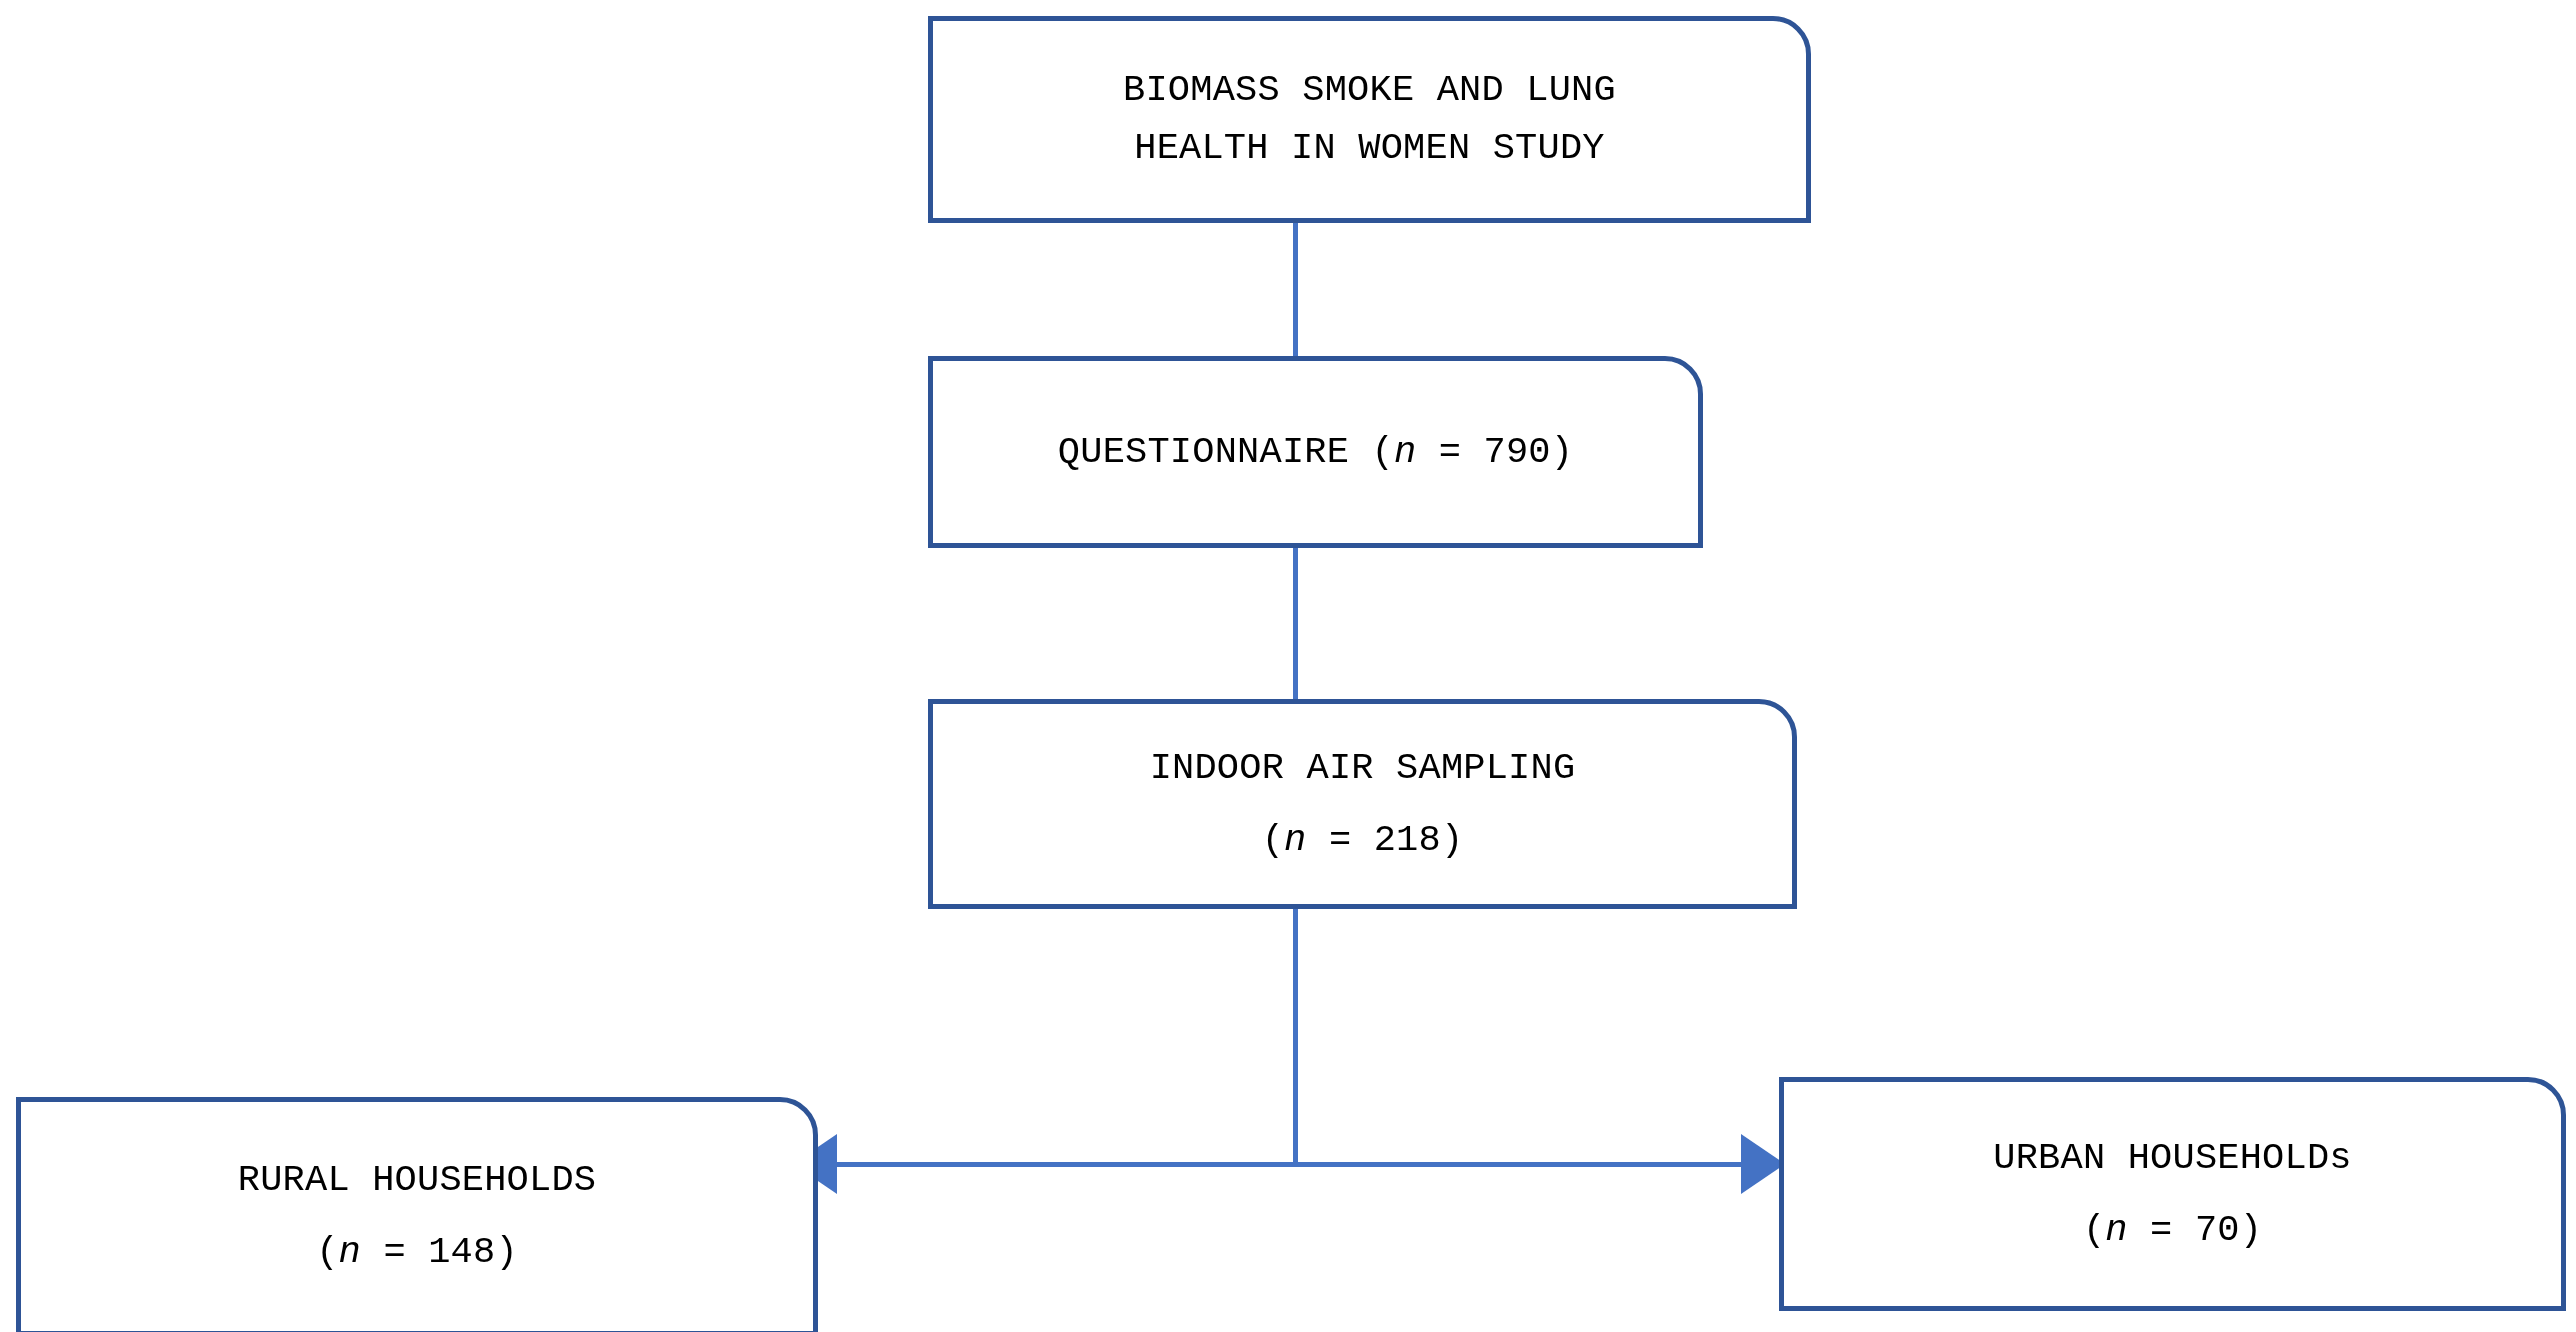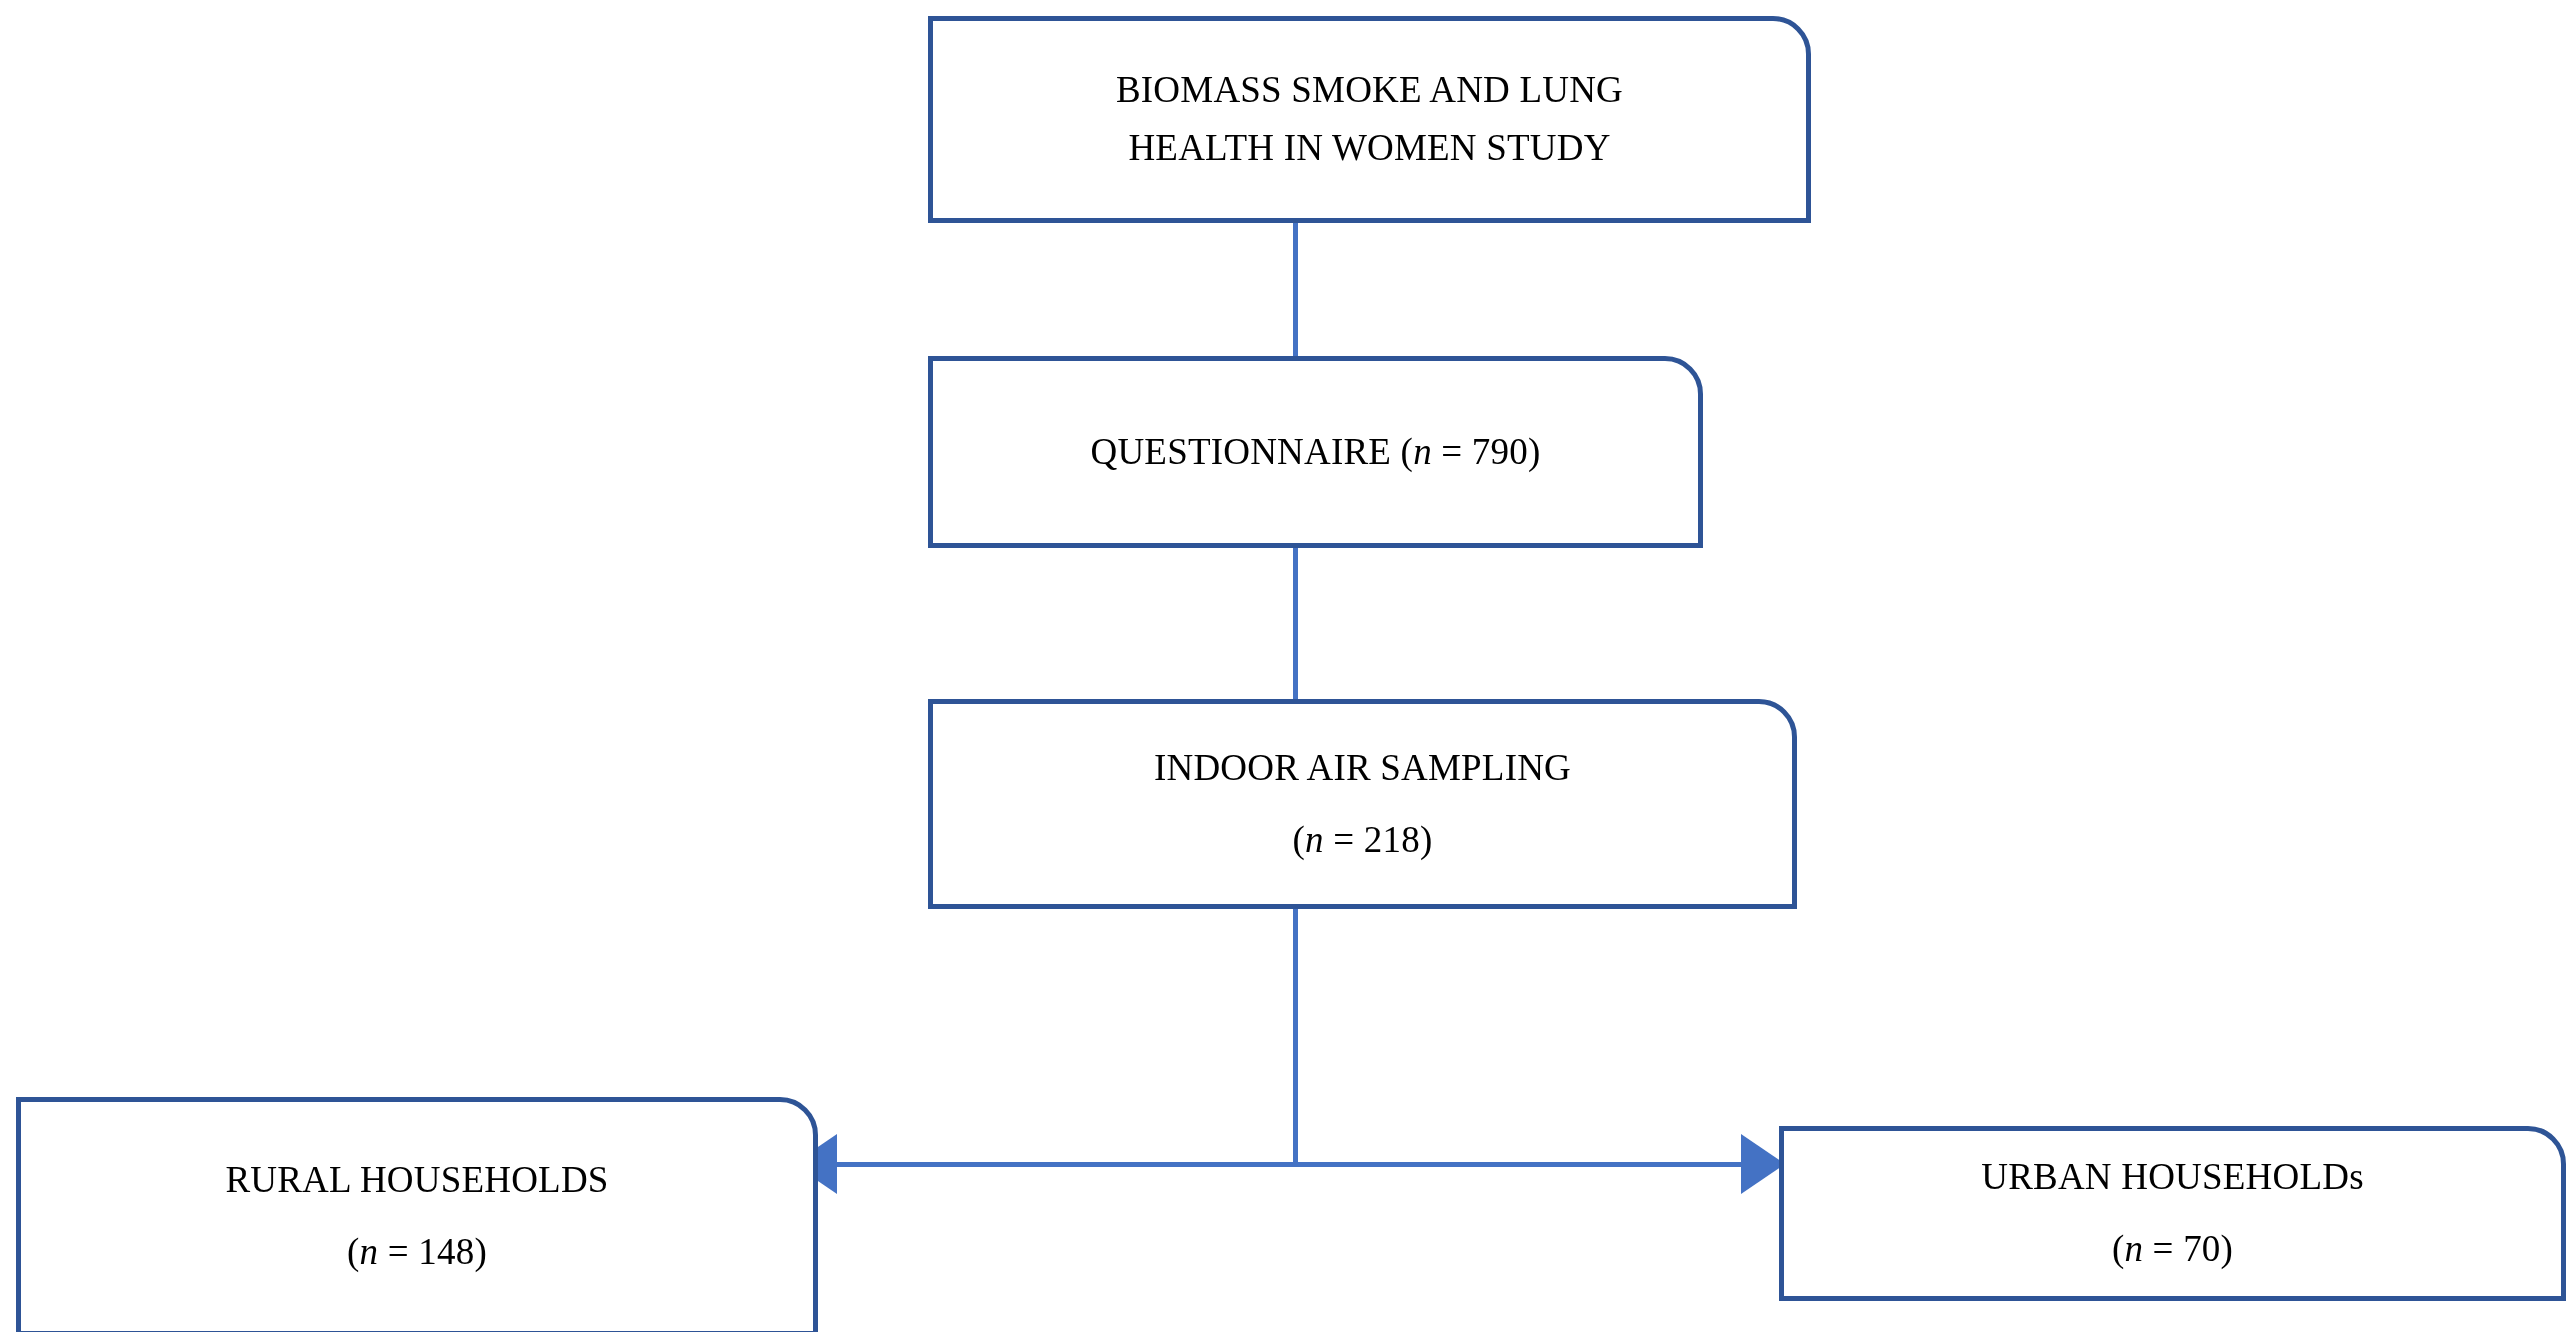--- a/index.html
+++ b/index.html
@@ -6,21 +6,21 @@
     margin: 0;
     padding: 0;
     background: #ffffff;
   }
   #stage {
     position: relative;
     width: 2576px;
     height: 1332px;
     background: #ffffff;
     overflow: hidden;
-    font-family: Liberation Serif, serif;
+    font-family: Liberation Mono, monospace;
   }
 
   
   .node {
     position: absolute;
     box-sizing: border-box;
     background: #ffffff;
     border: 5.5px solid #2E5496;
     border-top-right-radius: 38px;
     display: flex;
@@ -42,21 +42,21 @@
   .node .line.gap-small { margin-top: 33px; }
   .node em.n {
     font-style: italic;
   }
 
   
   #node-study        { left: 928px; top: 16px;   width: 883px; height: 207px; }
   #node-quest        { left: 928px; top: 356px;  width: 775px; height: 192px; }
   #node-sampling     { left: 928px; top: 699px; width: 869px; height: 210px; }
   #node-rural        { left: 16px;   top: 1068px; width: 802px; height: 239px; margin-top: 29px; }
-  #node-urban        { left: 1779px; top: 1126px; width: 787px; height: 175px; }
+  #node-urban        { left: 1779px; top: 1077px; width: 787px; height: 234px; }
 
   
   .vconn {
     position: absolute;
     width: 4.9px;
     background: #4472C4;
     z-index: 1;
   }
   #conn-1-2 { left: 1293px; top: 221px;  height: 139px; }
   #conn-2-3 { left: 1293px; top: 532px;  height: 169px; }

